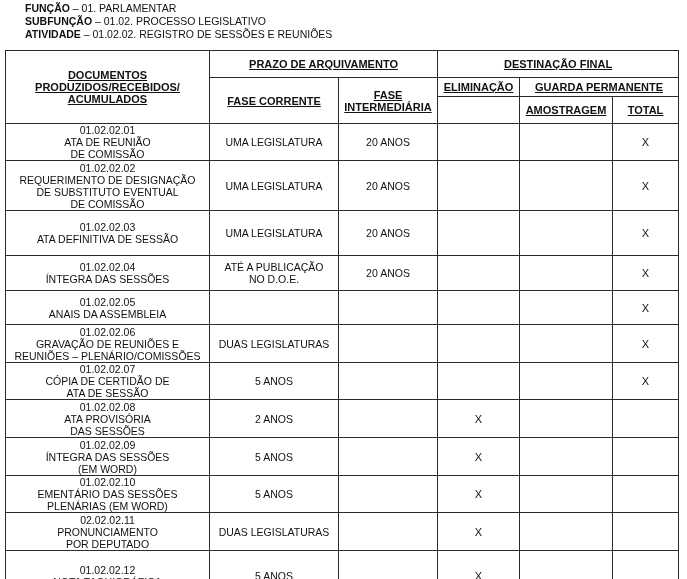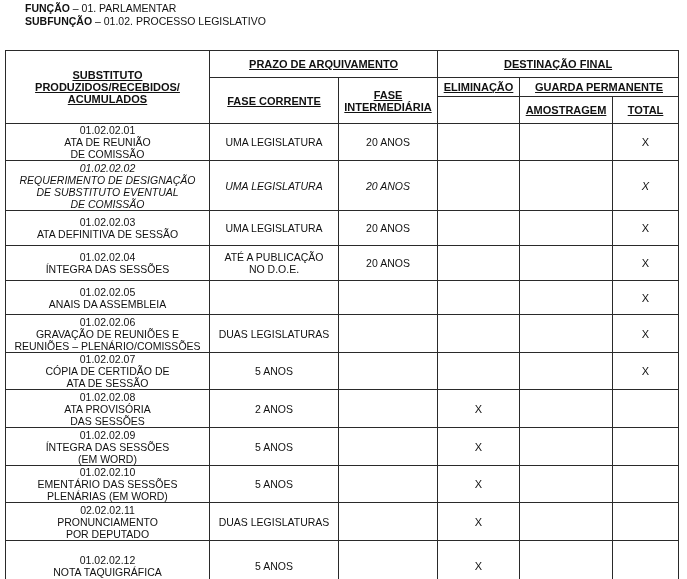--- a/index.html
+++ b/index.html
@@ -57,36 +57,39 @@
   </style>
 </head>
 <body>
 
 <div class="heading-block">
   <div class="heading-line">
     <b>FUNÇÃO</b><span> – 01. PARLAMENTAR</span>
   </div>
   <div class="heading-line">
     <b>SUBFUNÇÃO</b><span> – 01.02. PROCESSO LEGISLATIVO</span>
+  </div>
+  <div class="heading-line">
+    <b>ATIVIDADE</b><span> – 01.02.02. REGISTRO DE SESSÕES E REUNIÕES</span>
   </div>
 </div>
 
 <table class="ttd">
   <colgroup>
     <col style="width:204px">
     <col style="width:129px">
     <col style="width:99px">
     <col style="width:82px">
     <col style="width:93px">
     <col style="width:66px">
   </colgroup>
   <thead>
     <tr style="height:27px">
       <th rowspan="3">
-        <span class="cell-line">SUBSTITUTO</span>
+        <span class="cell-line">DOCUMENTOS</span>
         <span class="cell-line">PRODUZIDOS/RECEBIDOS/</span>
         <span class="cell-line">ACUMULADOS</span>
       </th>
       <th colspan="2">PRAZO DE ARQUIVAMENTO</th>
       <th colspan="3">DESTINAÇÃO FINAL</th>
     </tr>
     <tr style="height:19px">
       <th rowspan="2">FASE CORRENTE</th>
       <th rowspan="2">
         <span class="cell-line">FASE</span>
@@ -109,36 +112,36 @@
           <span class="cell-line">DE COMISSÃO</span>
         </td>
         <td>
           <span class="cell-line">UMA LEGISLATURA</span>
         </td>
         <td>20 ANOS</td>
         <td class="mark"></td>
         <td class="mark"></td>
         <td class="mark">X</td>
       </tr>
-      <tr style="height: 50px; font-style: italic;">
+      <tr style="height: 50px;">
         <td>
           <span class="cell-line">01.02.02.02</span>
           <span class="cell-line">REQUERIMENTO DE DESIGNAÇÃO</span>
           <span class="cell-line">DE SUBSTITUTO EVENTUAL</span>
           <span class="cell-line">DE COMISSÃO</span>
         </td>
         <td>
           <span class="cell-line">UMA LEGISLATURA</span>
         </td>
         <td>20 ANOS</td>
         <td class="mark"></td>
         <td class="mark"></td>
         <td class="mark">X</td>
       </tr>
-      <tr style="height: 35px;">
+      <tr style="height: 45px;">
         <td>
           <span class="cell-line">01.02.02.03</span>
           <span class="cell-line">ATA DEFINITIVA DE SESSÃO</span>
         </td>
         <td>
           <span class="cell-line">UMA LEGISLATURA</span>
         </td>
         <td>20 ANOS</td>
         <td class="mark"></td>
         <td class="mark"></td>

